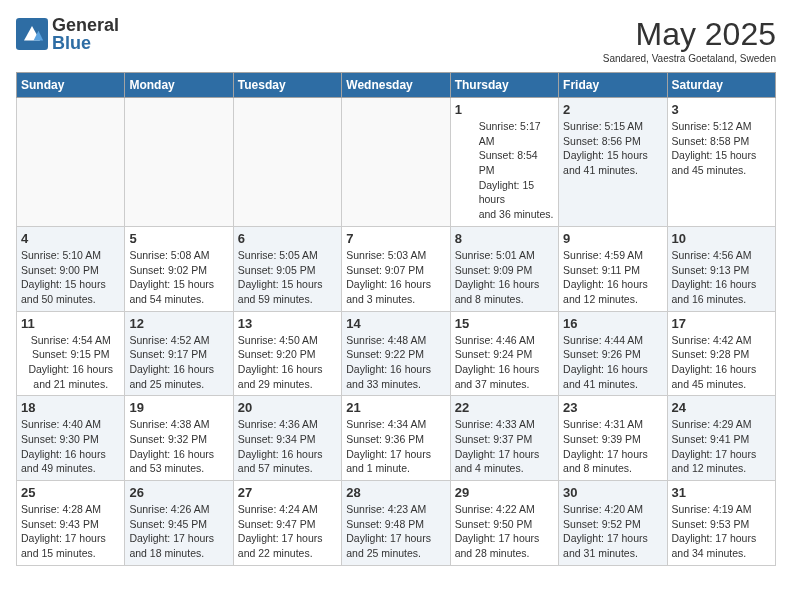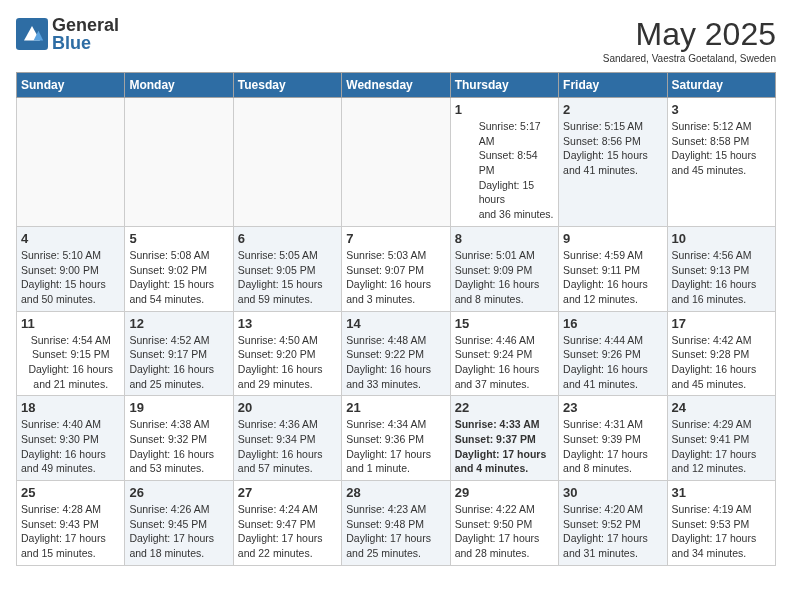--- a/index.html
+++ b/index.html
@@ -279,21 +279,21 @@
         </td>
         <td>
           <div class="day-num">21</div>
           <div class="day-info" style="white-space: pre-wrap;">Sunrise: 4:34 AM
 Sunset: 9:36 PM
 Daylight: 17 hours
 and 1 minute.</div>
         </td>
         <td class="shaded">
           <div class="day-num">22</div>
-          <div class="day-info" style="white-space: pre-wrap; font-weight: bold;">Sunrise: 4:33 AM
+          <div class="day-info" style="white-space: pre-wrap;">Sunrise: 4:33 AM
 Sunset: 9:37 PM
 Daylight: 17 hours
 and 4 minutes.</div>
         </td>
         <td>
           <div class="day-num">23</div>
           <div class="day-info" style="white-space: pre-wrap;">Sunrise: 4:31 AM
 Sunset: 9:39 PM
 Daylight: 17 hours
 and 8 minutes.</div>

